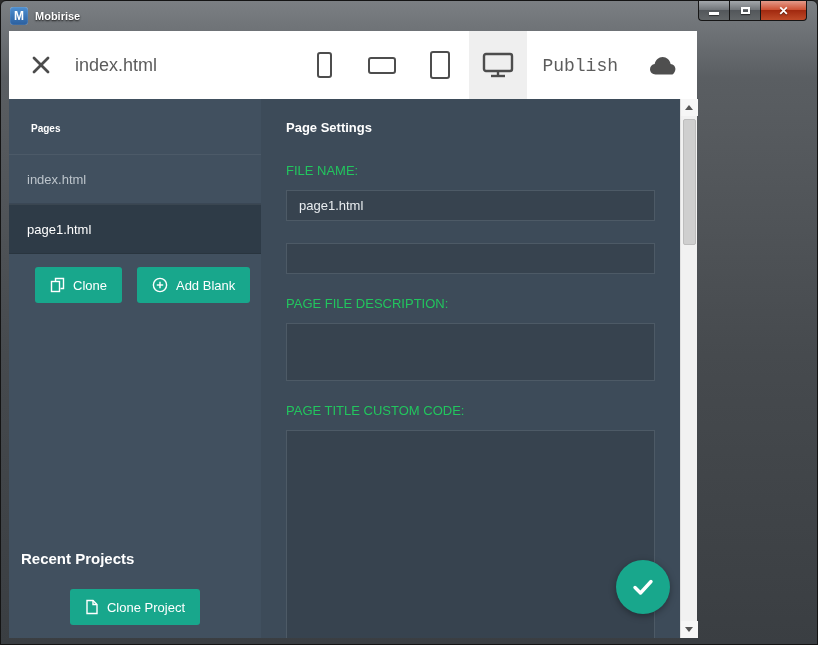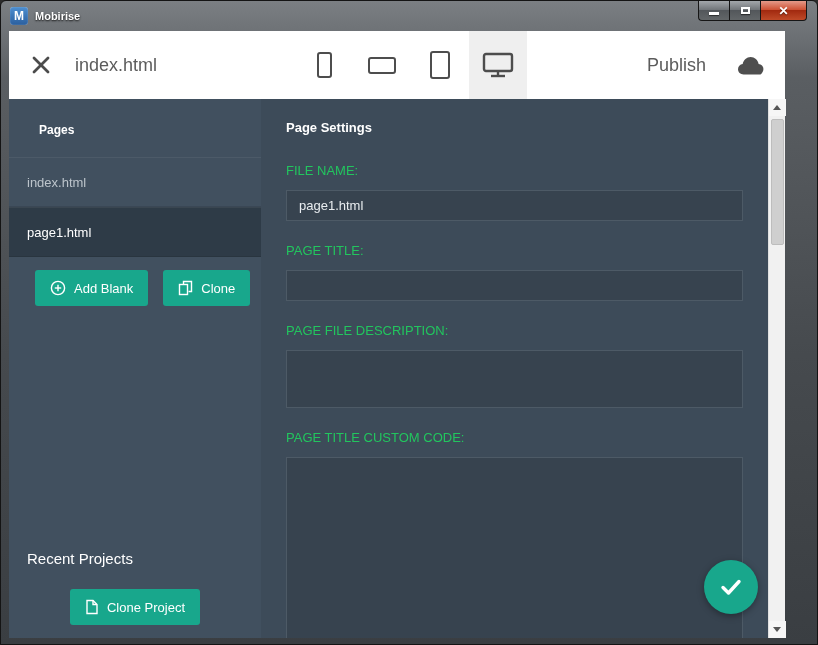--- a/index.html
+++ b/index.html
@@ -36,60 +36,60 @@
     width: 47px; font-weight: bold;
     background: linear-gradient(#e49a89 0%, #cf5336 45%, #a22a10 50%, #bf4a28 100%);
     border-radius: 0 0 4px 0;
   }
   .glyph-min { width: 10px; height: 3px; background: #fff; margin-top: 6px; box-shadow: 0 1px 1px rgba(0,0,0,.5); }
   .glyph-max { width: 9px; height: 7px; border: 2px solid #fff; box-shadow: 0 1px 1px rgba(0,0,0,.5); }
   .glyph-close { font-size: 12px; text-shadow: 0 1px 1px rgba(0,0,0,.5); }
 
   
   .frame {
-    position: absolute; top: 30px; left: 8px; width: 776px; height: 607px;
+    position: absolute; top: 30px; left: 8px; width: 688px; height: 607px;
     background: #fff; display: flex; flex-direction: column;
   }
 
   
   .toolbar { height: 68px; background: #fff; display: flex; align-items: center; flex-shrink: 0; }
   .tb-close { margin-left: 20px; width: 24px; height: 24px; display: flex; align-items: center; justify-content: center; cursor: pointer; }
   .doc-name { margin-left: 22px; font-size: 18px; color: #5c5c5c; }
   .devices { display: flex; align-items: center; height: 100%; margin-left: 138px; }
   .device-slot { width: 58px; height: 68px; display: flex; align-items: center; justify-content: center; cursor: pointer; }
   .device-slot.selected { background: #efefef; }
   .icon-phone { width: 15px; height: 26px; border: 2px solid #4d4d4d; border-radius: 3px; }
   .icon-landscape { width: 28px; height: 17px; border: 2px solid #4d4d4d; border-radius: 3px; }
   .icon-tablet { width: 20px; height: 28px; border: 2px solid #4d4d4d; border-radius: 3px; }
-  .publish-group { margin-left: auto; display: flex; align-items: flex-end; margin-right: 18px; }
+  .publish-group { margin-left: auto; display: flex; align-items: flex-end; margin-right: 18px; font-family: Liberation Mono, monospace; }
   .publish-label { font-size: 18px; color: #5c5c5c; cursor: pointer; }
   .cloud-wrap { margin-left: 30px; display: flex; align-items: center; cursor: pointer; }
 
   
   .workspace { flex: 1; display: flex; min-height: 0; }
 
   
   .sidebar { width: 252px; background: #41505f; display: flex; flex-direction: column; color: #fff; flex-shrink: 0; }
-  .pages-heading { font-size: 12px; font-weight: bold; padding: 24px 30px 20px; }
+  .pages-heading { font-size: 10px; font-weight: bold; padding: 24px 22px 20px; }
   .page-list { }
   .page-item {
     height: 50px; display: flex; align-items: center; padding-left: 18px;
     font-size: 13px; color: #bcc4cb; cursor: pointer;
     border-top: 1px solid rgba(255,255,255,0.06);
     box-shadow: inset 0 -1px 0 rgba(0,0,0,0.10);
   }
   .page-item.selected { background: #2e3b47; color: #ffffff; }
   .page-actions { display: flex; gap: 15px; padding: 13px 0 0 26px; }
   .btn-teal {
     background: #18a78c; color: #fff; border: none; border-radius: 3px;
     font-size: 13px; font-family: inherit; display: inline-flex; align-items: center; gap: 8px;
     padding: 10px 15px; cursor: pointer;
   }
   .recent-block { margin-top: auto; padding-bottom: 13px; }
-  .recent-heading { font-size: 15px; font-weight: normal; padding: 0 18px 22px; }
+  .recent-heading { font-size: 15px; font-weight: bold; padding: 0 12px 22px; }
   .open-wrap { display: flex; justify-content: center; }
 
   
   .main { flex: 1; background: #3d4b59; position: relative; padding: 21px 25px 0; color: #fff; overflow: hidden; }
   .settings-heading { font-size: 13px; font-weight: bold; margin-bottom: 28px; }
   .field-label { font-size: 13px; color: #22c55e; margin-bottom: 12px; }
   .field-input {
     display: block; width: 100%; height: 31px;
     background: #37434f; border: 1px solid #4d5a66; color: #e9edf0;
     font-size: 13px; font-family: inherit; padding: 0 12px; margin-bottom: 22px; outline: none;
@@ -181,33 +181,33 @@
           <div class="page-item">
             <span>index.html</span>
           </div>
           <div class="page-item selected">
             <span>page1.html</span>
           </div>
         </div>
 
         <div class="page-actions">
           <button class="btn-teal">
+            <svg width="15" height="16" viewBox="0 0 15 16">
+              <rect x="1.5" y="4.5" width="8" height="10" fill="none" stroke="#fff" stroke-width="1.4"></rect>
+              <path d="M5.5 4.5v-3h8v10h-3" fill="none" stroke="#fff" stroke-width="1.4"></path>
+            </svg>
+            <span>Clone</span>
+          </button>
+          <button class="btn-teal">
             <svg width="16" height="16" viewBox="0 0 16 16">
               <circle cx="8" cy="8" r="6.6" fill="none" stroke="#fff" stroke-width="1.4"></circle>
               <line x1="8" y1="4.8" x2="8" y2="11.2" stroke="#fff" stroke-width="1.4"></line>
               <line x1="4.8" y1="8" x2="11.2" y2="8" stroke="#fff" stroke-width="1.4"></line>
             </svg>
             <span>Add Blank</span>
-          </button>
-          <button class="btn-teal">
-            <svg width="15" height="16" viewBox="0 0 15 16">
-              <rect x="1.5" y="4.5" width="8" height="10" fill="none" stroke="#fff" stroke-width="1.4"></rect>
-              <path d="M5.5 4.5v-3h8v10h-3" fill="none" stroke="#fff" stroke-width="1.4"></path>
-            </svg>
-            <span>Clone</span>
           </button>
         </div>
 
         <div class="recent-block">
           <div class="recent-heading">Recent Projects</div>
           <div class="open-wrap">
             <button class="btn-teal">
               <svg width="14" height="16" viewBox="0 0 14 16">
                 <path d="M2 1.5h6l4 4v9H2z" fill="none" stroke="#fff" stroke-width="1.4"></path>
                 <path d="M8 1.5v4h4" fill="none" stroke="#fff" stroke-width="1.4"></path>
@@ -217,21 +217,20 @@
           </div>
         </div>
       </div>
 
       <div class="main">
         <div class="settings-heading">Page Settings</div>
 
         <div class="field-label">FILE NAME:</div>
         <input class="field-input" type="text" value="page1.html" style="">
 
-        <div class="field-label">PAGE TITLE:</div>
         <input class="field-input" type="text" value="" style="">
 
         <div class="field-label">PAGE FILE DESCRIPTION:</div>
         <textarea class="field-input meta-area" style=""></textarea>
 
         <div class="field-label">PAGE TITLE CUSTOM CODE:</div>
         <textarea class="field-input header-code-area" style=""></textarea>
 
         <button class="check-btn">
           <svg width="26" height="26" viewBox="0 0 26 26">

